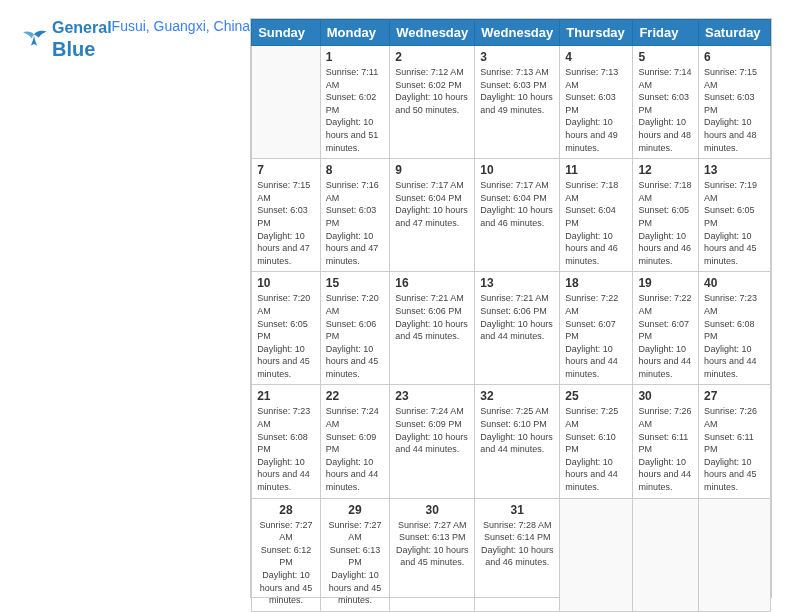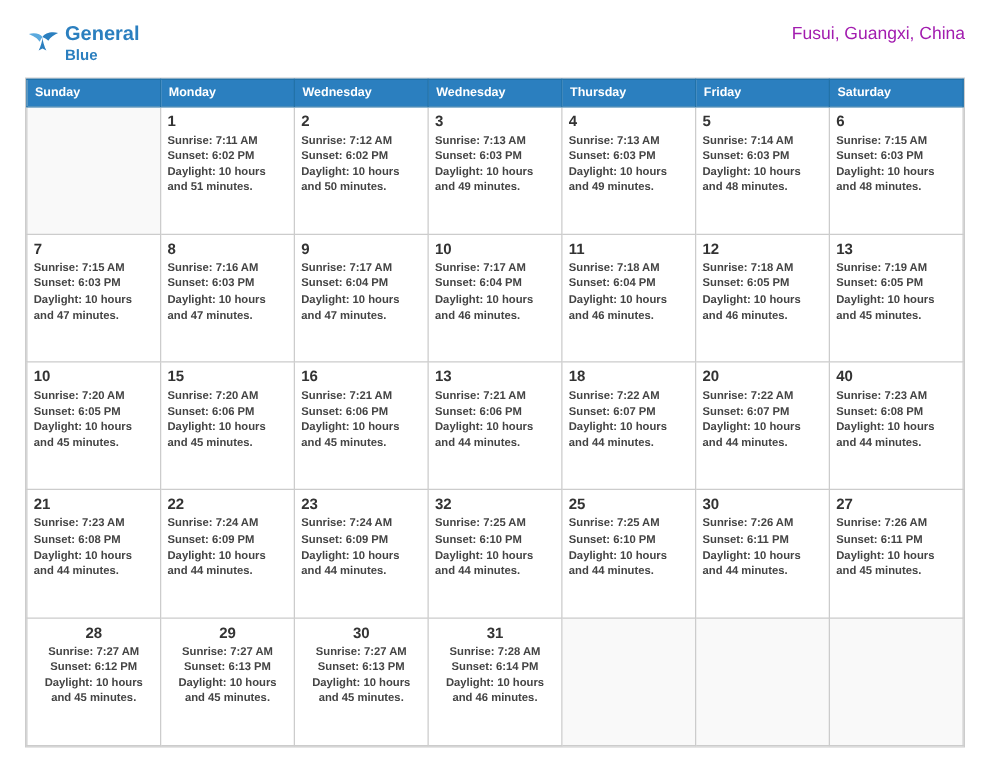--- a/index.html
+++ b/index.html
@@ -8,21 +8,21 @@
       height: 612px;
       font-family: Arial, sans-serif;
       background: #fff;
       overflow: hidden;
     }
     .page {
       width: 792px;
       height: 612px;
       padding: 18px 20px 14px 20px;
       display: flex;
-      flex-direction: column;
+      flex-direction: row;
     }
     .header {
       display: flex;
       align-items: flex-start;
       justify-content: space-between;
       margin-bottom: 10px;
     }
     .logo {
       display: flex;
       align-items: center;
@@ -36,37 +36,37 @@
       text-align: right;
     }
     .month-title {
       font-size: 32px;
       font-weight: bold;
       color: #333;
       line-height: 1.1;
     }
     .subtitle {
       font-size: 14px;
-      color: #a21caf;
+      color: #3b82f6;
     }
     .calendar {
       flex: 1;
       border: 1px solid #ccc;
       border-collapse: collapse;
       width: 100%;
     }
     .calendar table {
       width: 100%;
       border-collapse: collapse;
       height: 100%;
     }
     .calendar thead tr th {
       background: #2B7FBF;
       color: #fff;
-      font-size: 10px;
+      font-size: 13px;
       font-weight: bold;
       text-align: left;
       padding: 5px 6px;
       border: 1px solid #2272a8;
     }
     .calendar tbody tr td {
       border: 1px solid #ccc;
       vertical-align: top;
       padding: 4px 5px;
       font-size: 9.2px;
@@ -78,21 +78,20 @@
       font-size: 12px;
       font-weight: bold;
       color: #333;
       display: block;
       margin-bottom: 2px;
     }
     .day-info {
       font-size: 9px;
       color: #444;
       line-height: 1.4;
-      font-weight: bold;
     }
     .empty-cell {
       background: #f9f9f9;
     }
     .last-row td {
       height: 80px;
       text-align: center;
     }
   </style>
 </head>
@@ -101,21 +100,21 @@
 <div class="page">
   <div class="header">
     <div class="logo">
       <svg class="logo-bird" viewBox="0 0 36 30" fill="none" xmlns="http://www.w3.org/2000/svg">
         <path d="M18 8 C20 4, 28 2, 34 4 C30 6, 26 8, 24 12 C22 10, 20 9, 18 8Z" fill="#2B7FBF"></path>
         <path d="M18 8 C16 5, 10 3, 4 5 C8 7, 13 9, 15 13 C16 11, 17 9, 18 8Z" fill="#5BAADE"></path>
         <path d="M18 8 C18 12, 16 18, 14 22 L18 20 L22 22 C20 18, 18 12, 18 8Z" fill="#2B7FBF"></path>
       </svg>
       <div>
         <div style="font-size:16px;font-weight:bold;color:#2B7FBF;line-height:1.2">General</div>
-        <div style="font-size:12px;font-weight:bold;color:#2B7FBF;line-height:1.2">Blue</div>
+        <div style="font-size:20px;font-weight:bold;color:#2B7FBF;line-height:1.2">Blue</div>
       </div>
     </div>
     <div class="title-block">
       <div class="subtitle">Fusui, Guangxi, China</div>
     </div>
   </div>
 
   <div class="calendar">
     <table>
       <thead>
@@ -202,21 +201,21 @@
             </td>
             <td>
               <span class="day-number">13</span>
               <div class="day-info">Sunrise: 7:21 AM<br>Sunset: 6:06 PM<br>Daylight: 10 hours and 44 minutes.</div>
             </td>
             <td>
               <span class="day-number">18</span>
               <div class="day-info">Sunrise: 7:22 AM<br>Sunset: 6:07 PM<br>Daylight: 10 hours and 44 minutes.</div>
             </td>
             <td>
-              <span class="day-number">20</span>
+              <span class="day-number">19</span>
               <div class="day-info">Sunrise: 7:22 AM<br>Sunset: 6:07 PM<br>Daylight: 10 hours and 44 minutes.</div>
             </td>
             <td>
               <span class="day-number">40</span>
               <div class="day-info">Sunrise: 7:23 AM<br>Sunset: 6:08 PM<br>Daylight: 10 hours and 44 minutes.</div>
             </td>
           </tr>
           <tr>
             <td>
               <span class="day-number">21</span>

